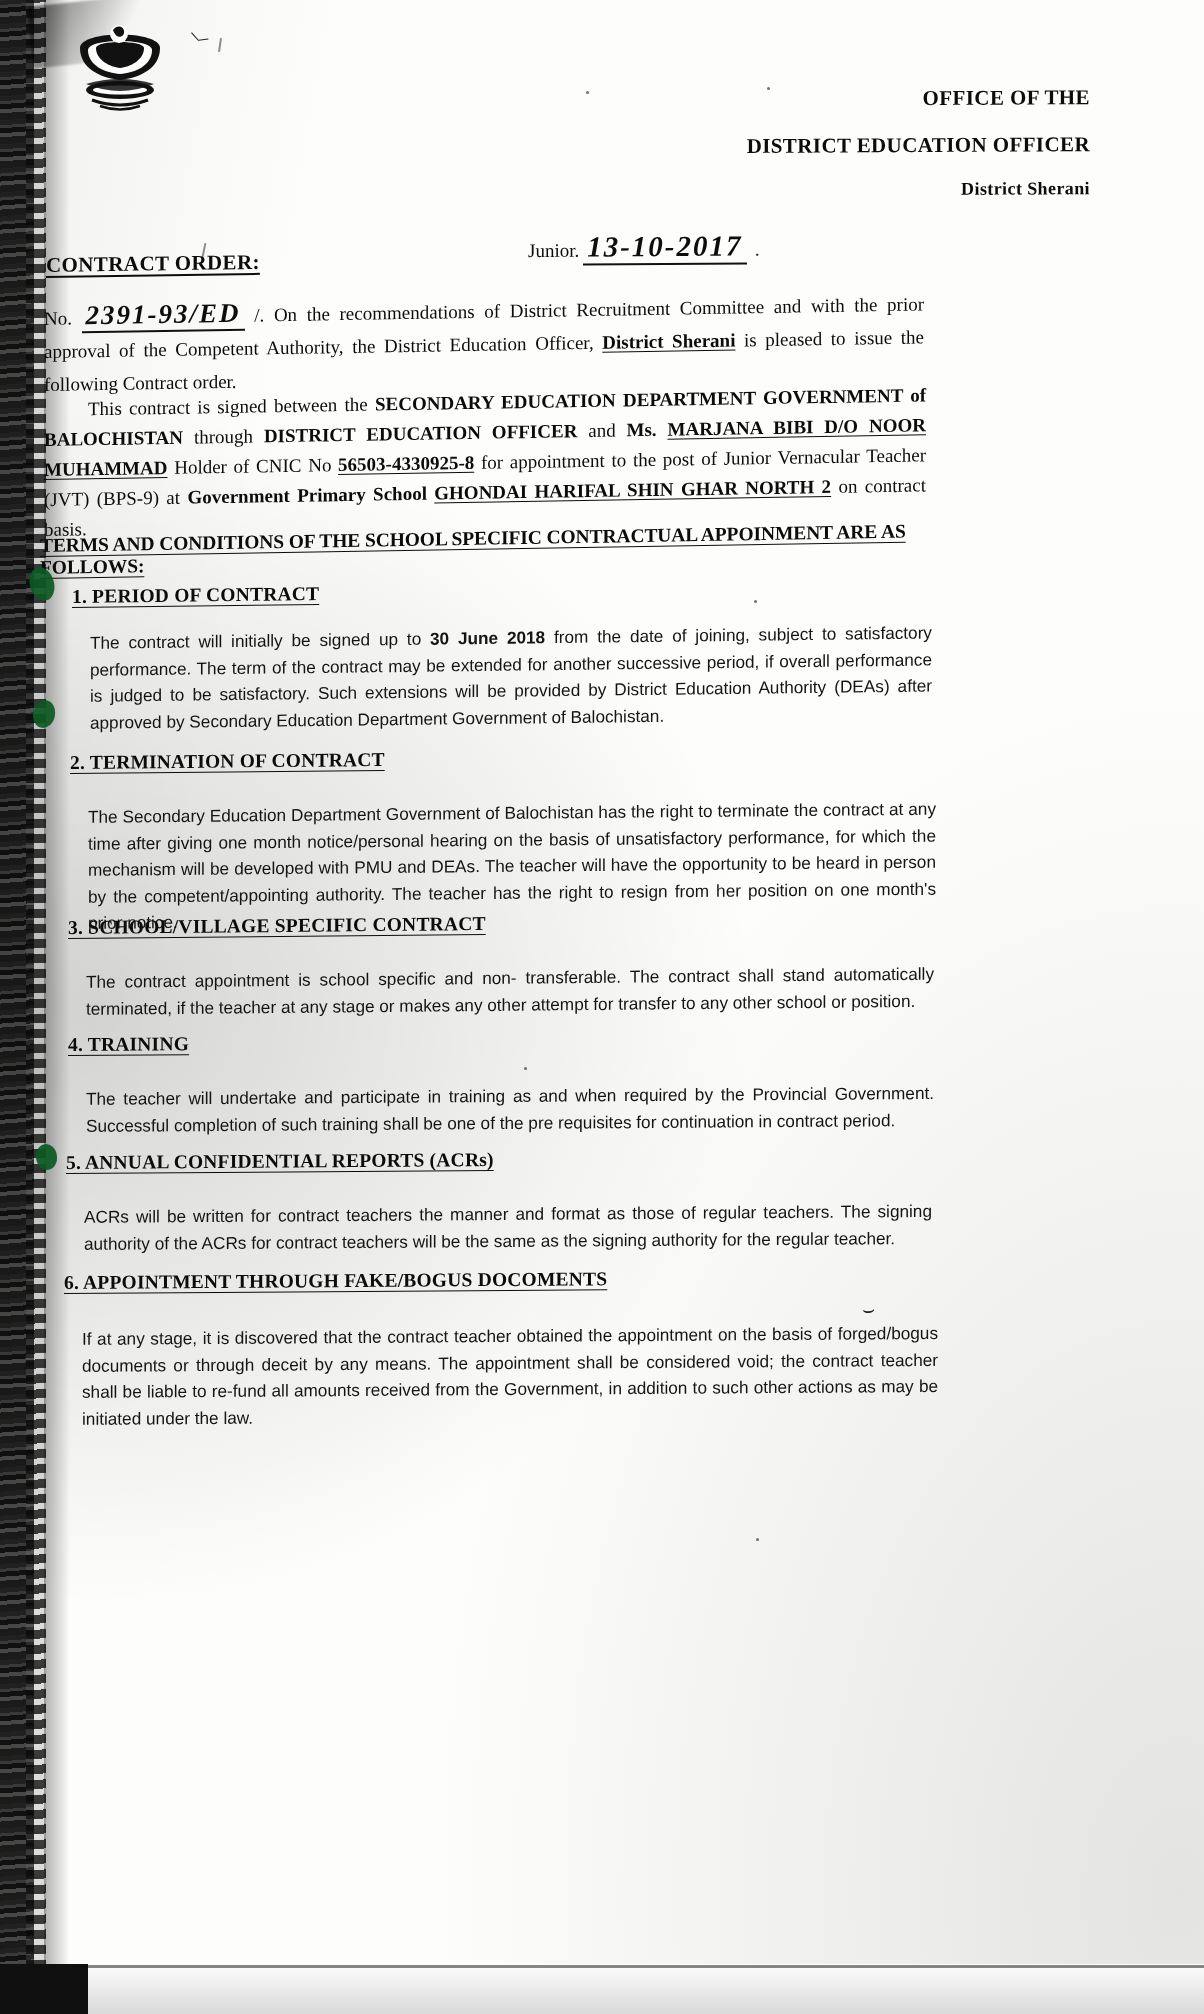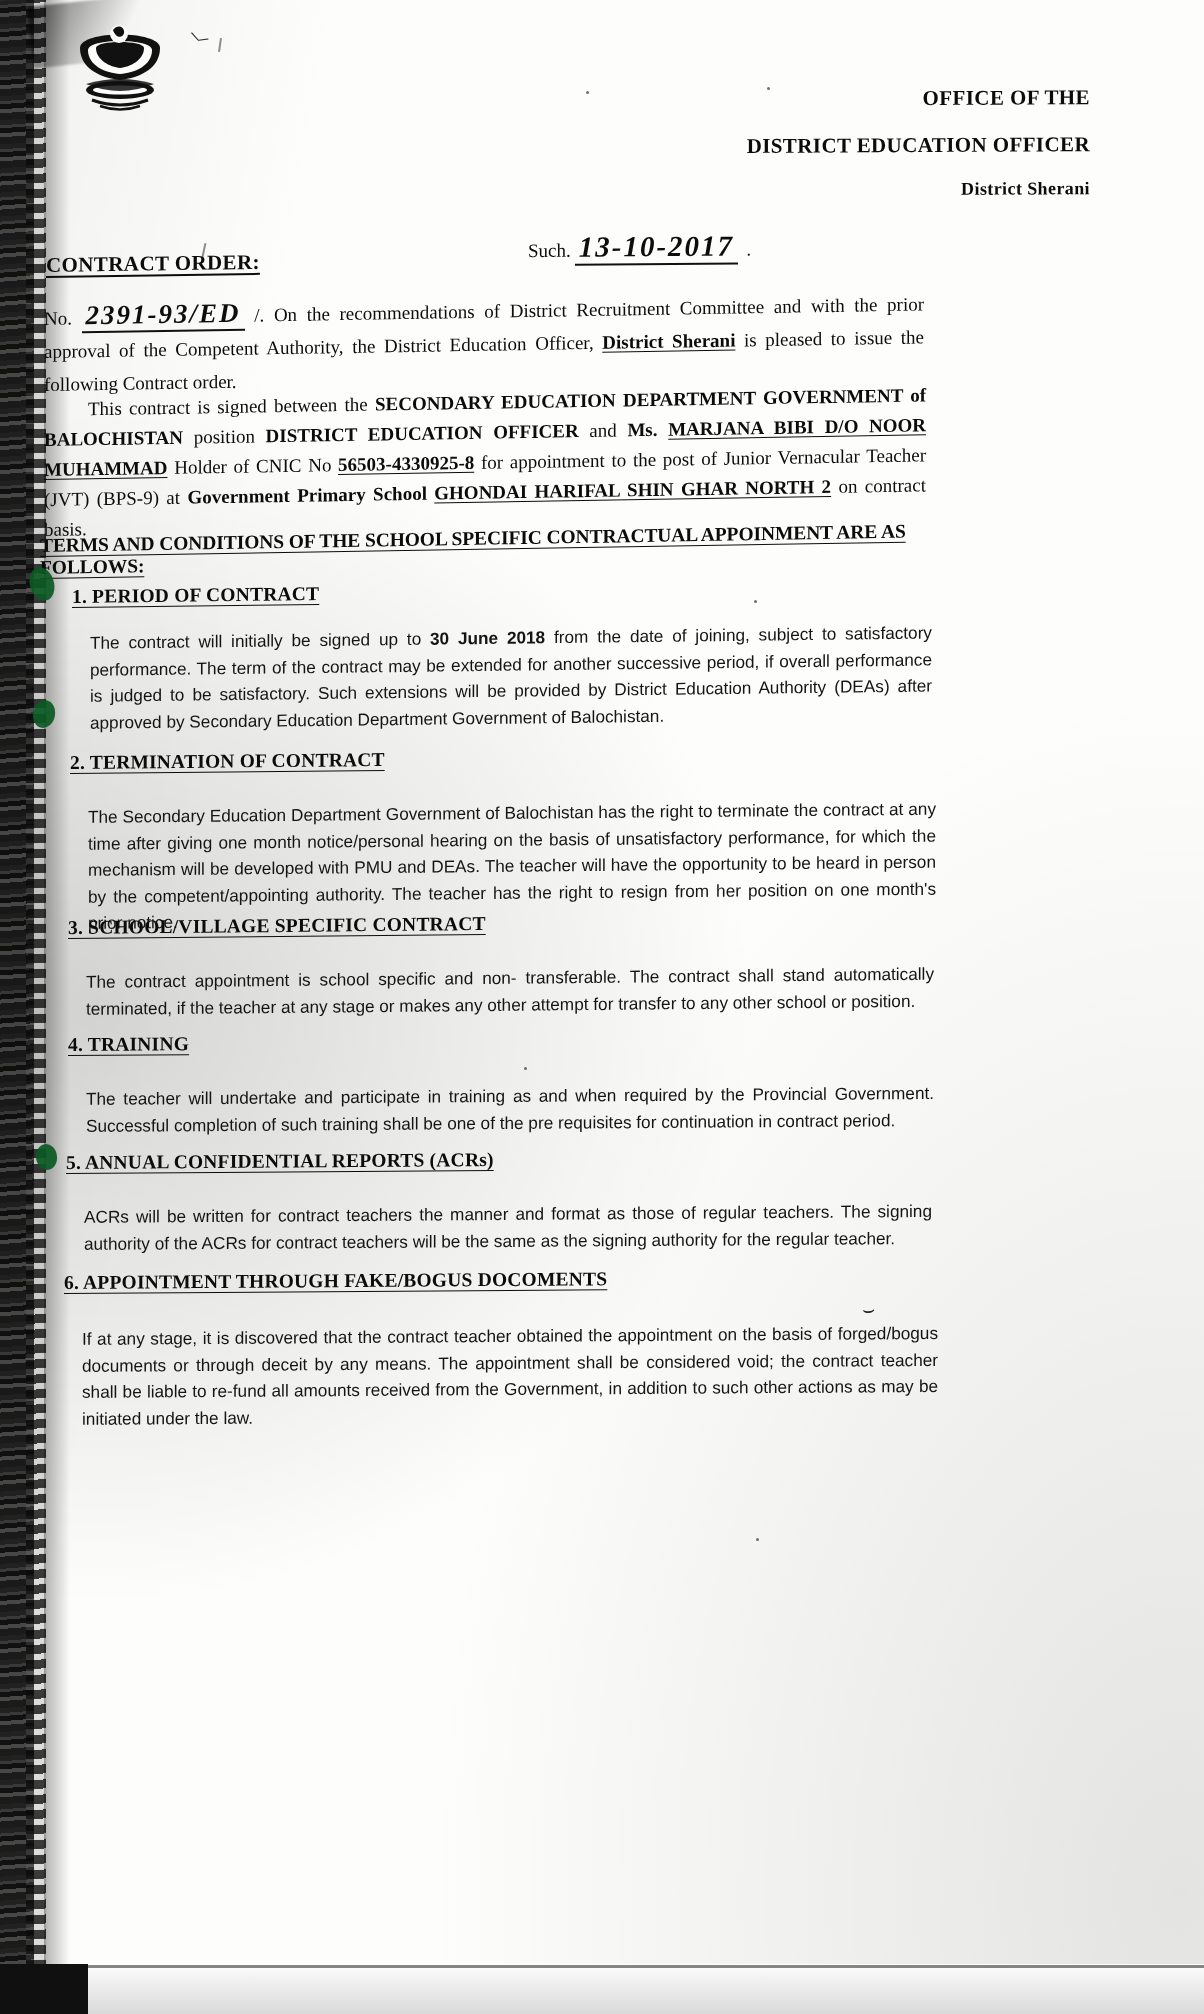--- a/index.html
+++ b/index.html
@@ -109,21 +109,21 @@
 
   <div class="blk skewF" style="left:540px;top:88px;width:550px;">
     <div class="org-line t-head1">OFFICE OF THE</div>
     <div class="org-line t-head2" style="margin-top:22px;">DISTRICT EDUCATION OFFICER</div>
     <div class="org-line t-head3" style="margin-top:21px;">District Sherani</div>
   </div>
   <div class="dot" style="left:586px;top:91px;"></div>
   <div class="dot" style="left:767px;top:87px;"></div>
 
   <div class="blk skewE" style="left:528px;top:231px;">
-    <span class="dated">Such.</span>
+    <span class="dated">Junior.</span>
     <span class="hand hand-ul">13-10-2017</span>
     <span style="font-size:18px;">&nbsp;.</span>
   </div>
 
   <div class="blk skewA" style="left:46px;top:253px;">
     <span style="font-size:21px;font-weight:bold;text-decoration:underline;text-underline-offset:4px;letter-spacing:.4px;">CONTRACT ORDER:</span>
   </div>
   <div class="tick" style="left:203px;top:243px;transform:rotate(12deg);"></div>
 
   <div class="blk skewB" style="left:44px;top:300px;width:880px;">
@@ -134,21 +134,21 @@
       <span>On the recommendations of District Recruitment Committee and with the prior approval of the Competent Authority, the District Education Officer,</span>
       <span class="b uline">District Sherani</span>
       <span>is pleased to issue the following Contract order.</span>
     </div>
   </div>
 
   <div class="blk skewB" style="left:44px;top:395px;width:882px;">
     <div class="intro-p">
       <span style="display:inline-block;width:44px;"></span><span>This contract is signed between the</span>
       <span class="b">SECONDARY EDUCATION DEPARTMENT GOVERNMENT of BALOCHISTAN</span>
-      <span>position</span>
+      <span>through</span>
       <span class="b">DISTRICT EDUCATION OFFICER</span>
       <span>and</span>
       <span class="b">Ms.</span>
       <span class="b uline">MARJANA BIBI D/O NOOR MUHAMMAD</span>
       <span>Holder of CNIC No</span>
       <span class="b uline">56503-4330925-8</span>
       <span>for appointment to the post of Junior Vernacular Teacher (JVT) (BPS-9) at</span>
       <span class="b">Government Primary School</span>
       <span class="b uline">GHONDAI HARIFAL SHIN GHAR NORTH 2</span>
       <span>on contract basis.</span>

